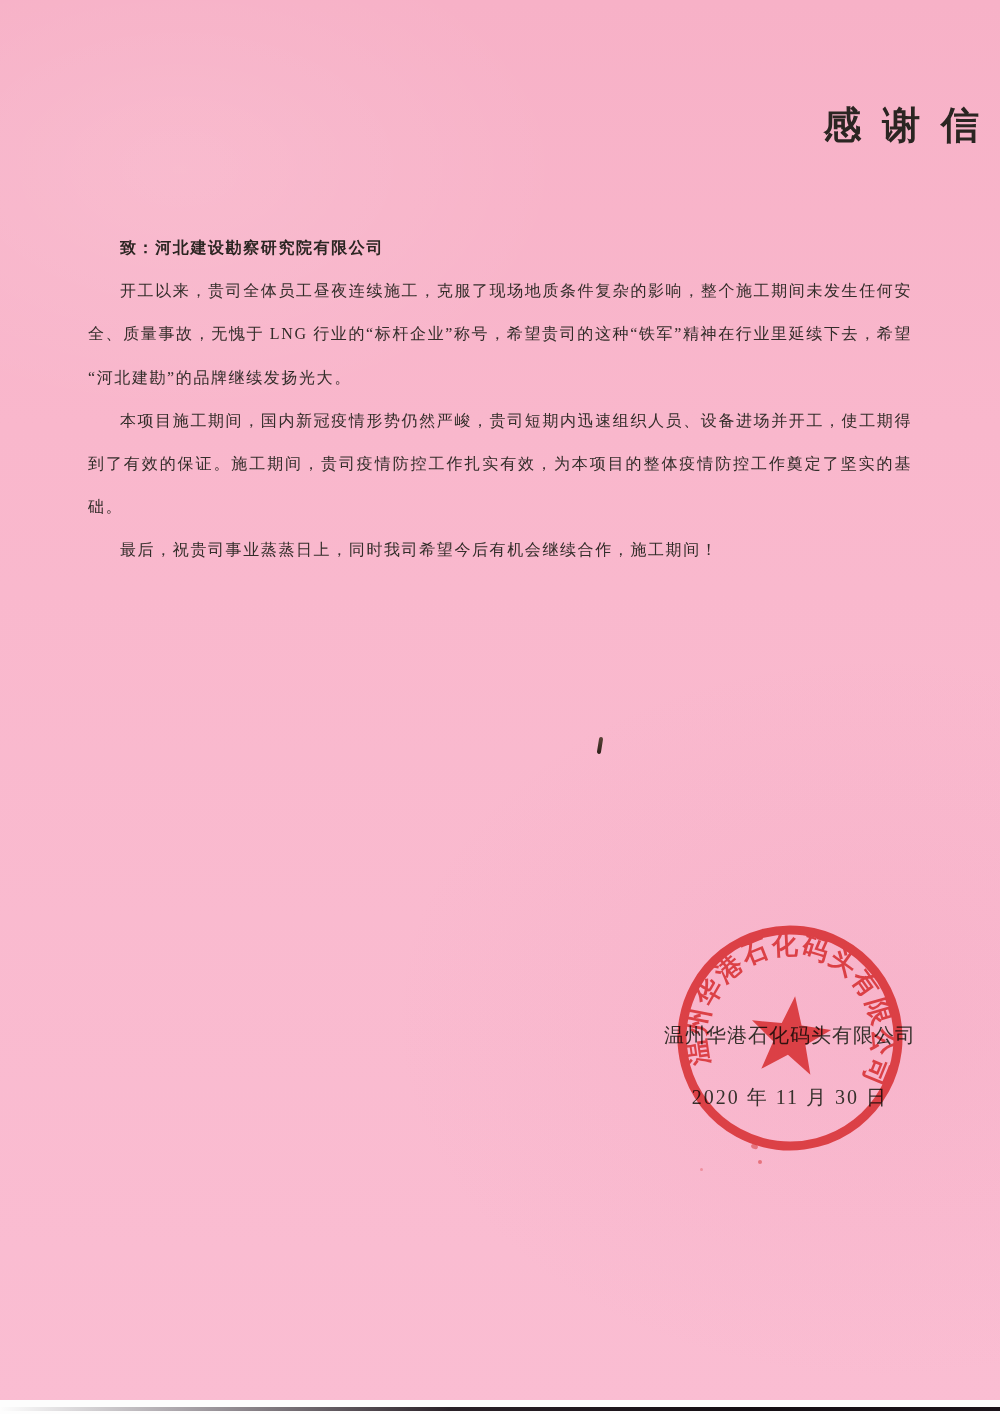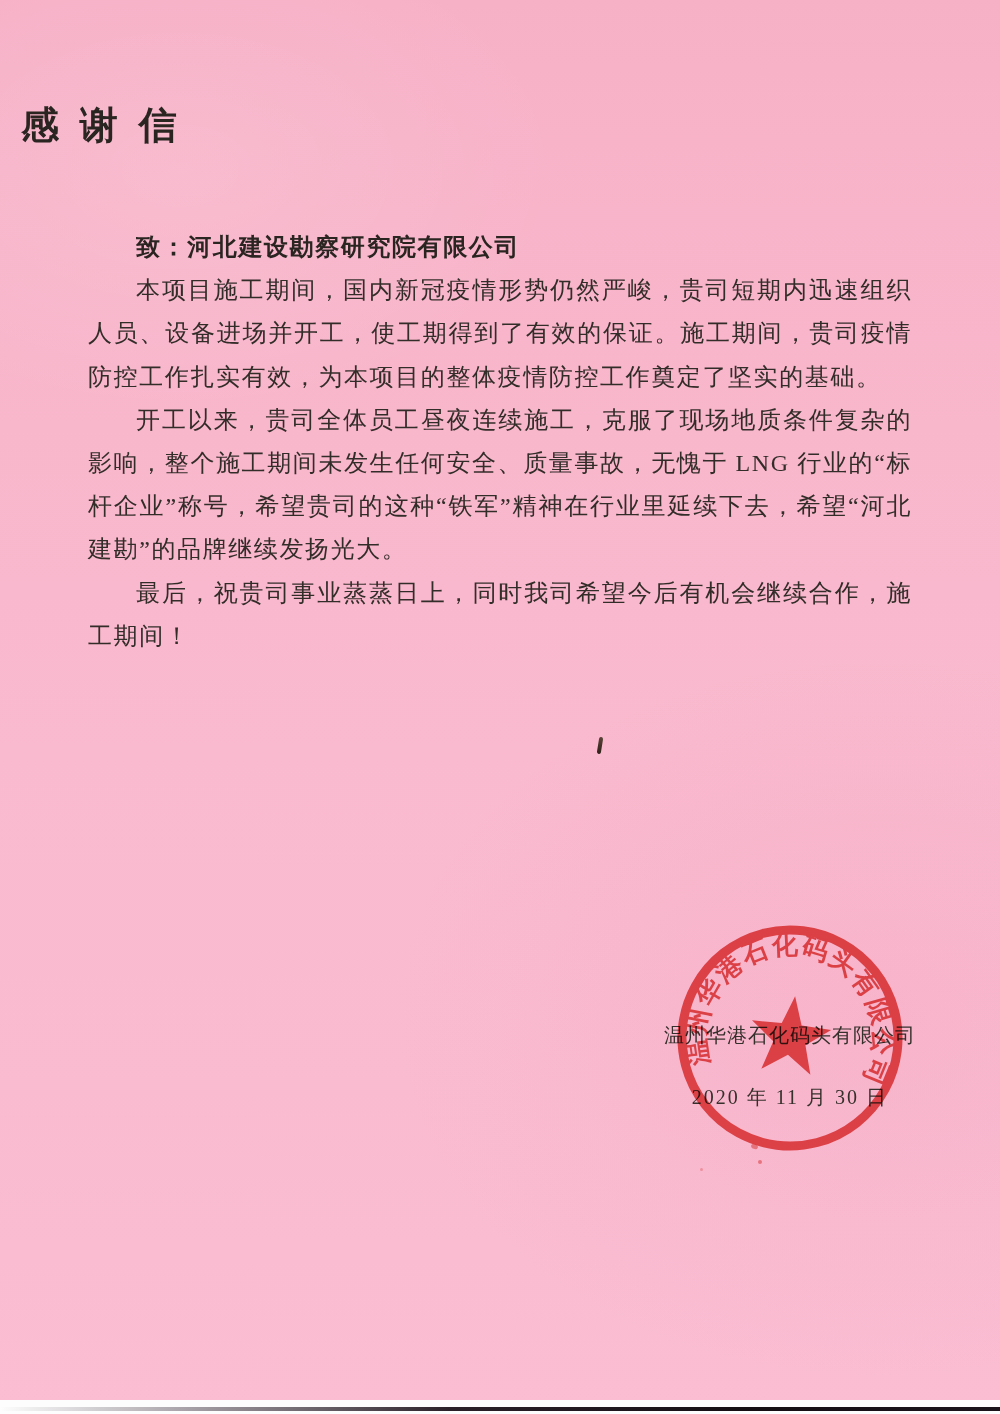--- a/index.html
+++ b/index.html
@@ -11,28 +11,28 @@
     background-color:#f9b6cb;
     background-image:
       radial-gradient(ellipse 600px 380px at 18% 12%, rgba(255,255,255,0.10), transparent 65%),
       radial-gradient(ellipse 700px 520px at 88% 72%, rgba(228,120,160,0.10), transparent 70%),
       linear-gradient(180deg,#f7b1c7 0%,#f9b7cc 30%,#fabdd2 100%);
     font-family:"Liberation Serif","DejaVu Serif",serif;
     color:#332d2a;
   }
   .title{
     position:absolute;top:100px;left:0;width:100%;
-    text-align:left;
+    text-align:right;
     font-size:38px;font-weight:bold;
     letter-spacing:0.55em;text-indent:0.55em;
     color:#2b2522;
   }
   .body-block{
     position:absolute;top:226px;left:88px;width:824px;
-    font-size:24px;letter-spacing:1.6px;
+    font-size:16px;letter-spacing:1.6px;
     text-align:justify;
   }
   .recipient{
     font-weight:bold;
     line-height:44px;
     text-indent:2em;
     margin:0;
     color:#2b2522;
   }
   .body-block p{
@@ -84,22 +84,22 @@
 </style>
 </head>
 <body>
 
 <div class="page">
 
   <div class="title">感谢信</div>
 
   <div class="body-block">
     <p class="recipient">致：河北建设勘察研究院有限公司</p>
+    <p>开工以来，贵司全体员工昼夜连续施工，克服了现场地质条件复杂的影响，整个施工期间未发生任何安全、质量事故，无愧于 LNG 行业的“标杆企业”称号，希望贵司的这种“铁军”精神在行业里延续下去，希望“河北建勘”的品牌继续发扬光大。</p>
     <p>本项目施工期间，国内新冠疫情形势仍然严峻，贵司短期内迅速组织人员、设备进场并开工，使工期得到了有效的保证。施工期间，贵司疫情防控工作扎实有效，为本项目的整体疫情防控工作奠定了坚实的基础。</p>
-    <p>开工以来，贵司全体员工昼夜连续施工，克服了现场地质条件复杂的影响，整个施工期间未发生任何安全、质量事故，无愧于 LNG 行业的“标杆企业”称号，希望贵司的这种“铁军”精神在行业里延续下去，希望“河北建勘”的品牌继续发扬光大。</p>
     <p>最后，祝贵司事业蒸蒸日上，同时我司希望今后有机会继续合作，施工期间！</p>
   </div>
 
   <div class="signature-block">
     <div class="signature-company">温州华港石化码头有限公司</div>
     <div class="signature-date">2020 年 11 月 30 日</div>
   </div>
 
   <svg class="stamp" viewBox="0 0 300 300" xmlns="http://www.w3.org/2000/svg">
     <defs>

